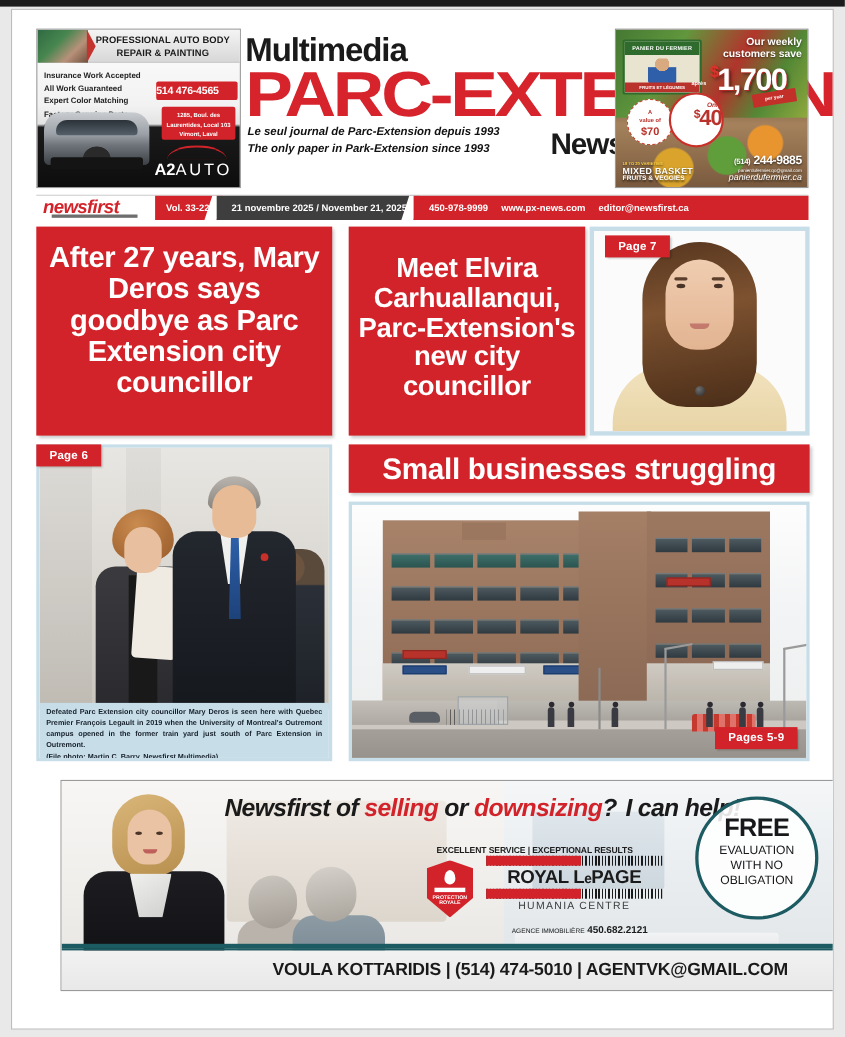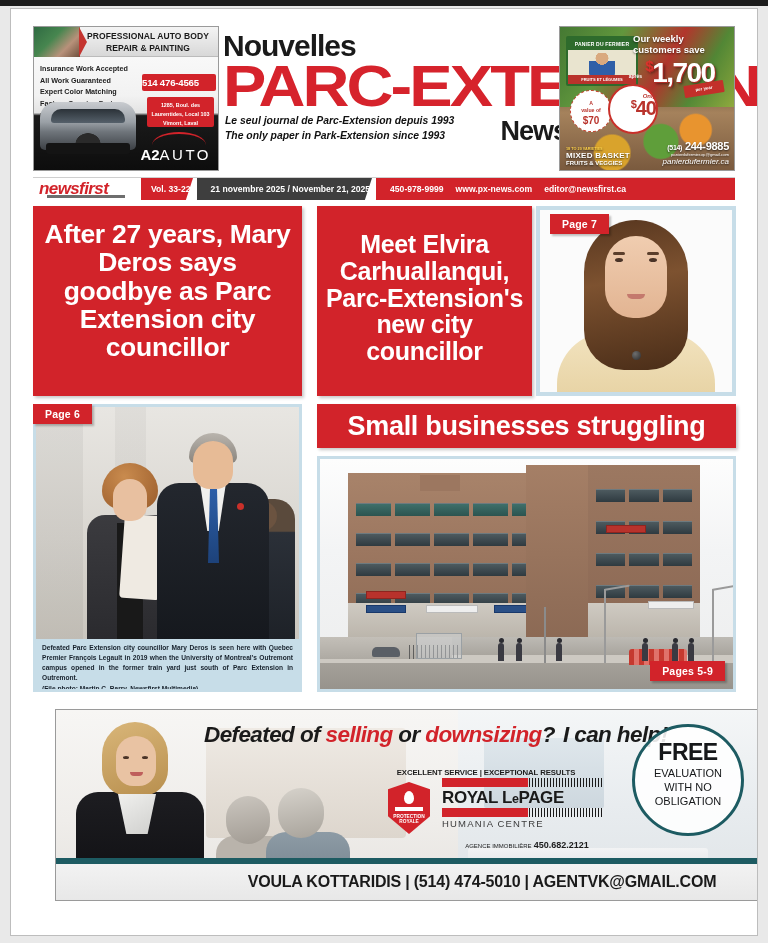--- a/index.html
+++ b/index.html
@@ -143,21 +143,21 @@
       linear-gradient(180deg,transparent 34%, #2f5fa8 35%);
     border-radius:4px;
   }
   .pf-sign-bot {
     position:absolute; left:0; bottom:0; width:100%; height:9px;
     background:#b9332c; color:#fff; font-size:4px; font-weight:bold;
     text-align:center; line-height:9px;
   }
   .pf-save {
     position:absolute; right:5px; top:6px; width:96px;
-    color:#fff; font-size:9.5px; font-weight:bold; text-align:left;
+    color:#fff; font-size:9.5px; font-weight:bold; text-align:right;
     line-height:1.2; text-shadow:0 1px 2px rgba(0,0,0,.55);
   }
   .pf-price {
     position:absolute; right:2px; top:30px; width:104px; text-align:center;
     color:#fff; font-size:28px; font-weight:bold; letter-spacing:-1.5px;
     text-shadow: 1px 1px 0 #b02a24, 2px 2px 3px rgba(0,0,0,.5);
   }
   .pf-price .cur { font-size:15px; vertical-align:top; color:#d9342c; }
   .pf-apres {
     position:absolute; right:92px; top:46px;
@@ -595,21 +595,21 @@
     margin-left:-5px; background:#fff; border-radius:50% 50% 50% 50%/60% 60% 40% 40%;
   }
   .ba-shield .bar {
     position:absolute; left:7px; top:25px; width:28px; height:4px; background:#fff;
   }
   .ba-shield .t {
     position:absolute; left:0; bottom:9px; width:100%;
     font-size:4.8px; font-weight:bold; line-height:1.2;
   }
   .ba-rlp {
-    position:absolute; left:386px; top:68px; width:160px; 
+    position:absolute; left:386px; top:68px; width:160px; text-align:center;
   }
   .ba-rlp .bc {
     height:9px;
     background:
       linear-gradient(90deg,#d2232a 0 54%, transparent 54%),
       repeating-linear-gradient(90deg,#1a1a1a 0 1.3px, transparent 1.3px 3px);
   }
   .ba-rlp .nm {
     font-size:17px; font-weight:bold; color:#1a1a1a;
     letter-spacing:-.4px; line-height:1.25;
@@ -672,21 +672,21 @@
       <div class="a2-phone">514 476-4565</div>
       <div class="a2-addr" style="white-space:pre-line;">1285, Boul. des
 Laurentides, Local 103
 Vimont, Laval</div>
       <div class="a2-car"></div>
       <div class="a2-swoosh"></div>
       <div class="a2-logo"><span style="font-weight:bold;letter-spacing:0;">A2</span><span>AUTO</span></div>
     </div>
 
     <div class="title">
-      <div class="t-nouvelles">Nouvelles</div>
+      <div class="t-nouvelles">Multimedia</div>
       <div class="t-parcex">PARC-EXTENSION</div>
       <div class="t-bottom">
         <div class="t-tag">
           <div>Le seul journal de Parc-Extension depuis 1993</div>
           <div>The only paper in Park-Extension since 1993</div>
         </div>
         <div class="t-news">News</div>
       </div>
     </div>
 
@@ -893,21 +893,21 @@
       </div>
       <div class="ba-agent">
         <div class="jacket"></div>
           <div class="hair"></div>
           <div class="face"></div>
         <div class="eyeL"></div>
           <div class="eyeR"></div>
           <div class="lips"></div>
         <div class="scarf"></div>
       </div>
-      <div class="ba-head"><span>Defeated of </span><span class="red">selling</span><span> or </span><span class="red">downsizing</span><span>?</span><span class="help">I can help!</span></div>
+      <div class="ba-head"><span>Newsfirst of </span><span class="red">selling</span><span> or </span><span class="red">downsizing</span><span>?</span><span class="help">I can help!</span></div>
       <div class="ba-excellent">EXCELLENT SERVICE  |  EXCEPTIONAL RESULTS</div>
       <div class="ba-shield">
         <div class="drop"></div>
           <div class="bar"></div>
         <div class="t" style="white-space:pre-line;">PROTECTION
 ROYALE</div>
       </div>
       <div class="ba-rlp">
         <div class="bc"></div>
         <div class="nm"><span>ROYAL</span> <span>L</span><small>e</small><span>PAGE</span></div>

